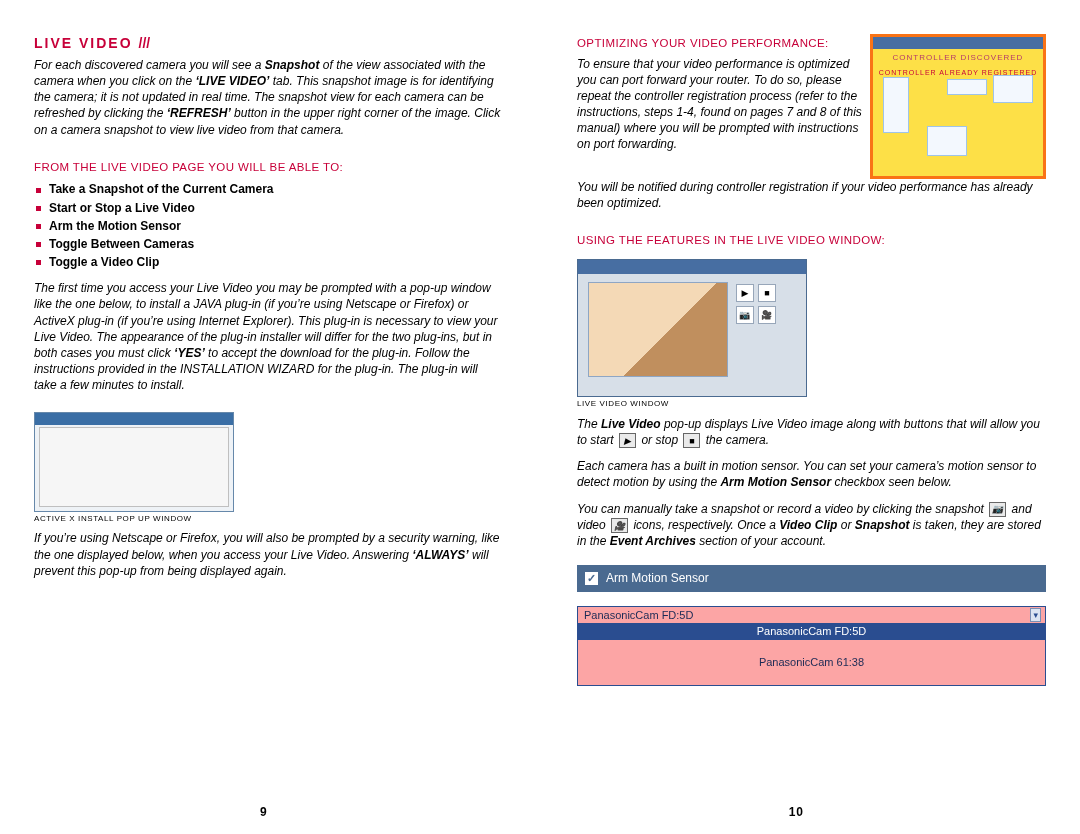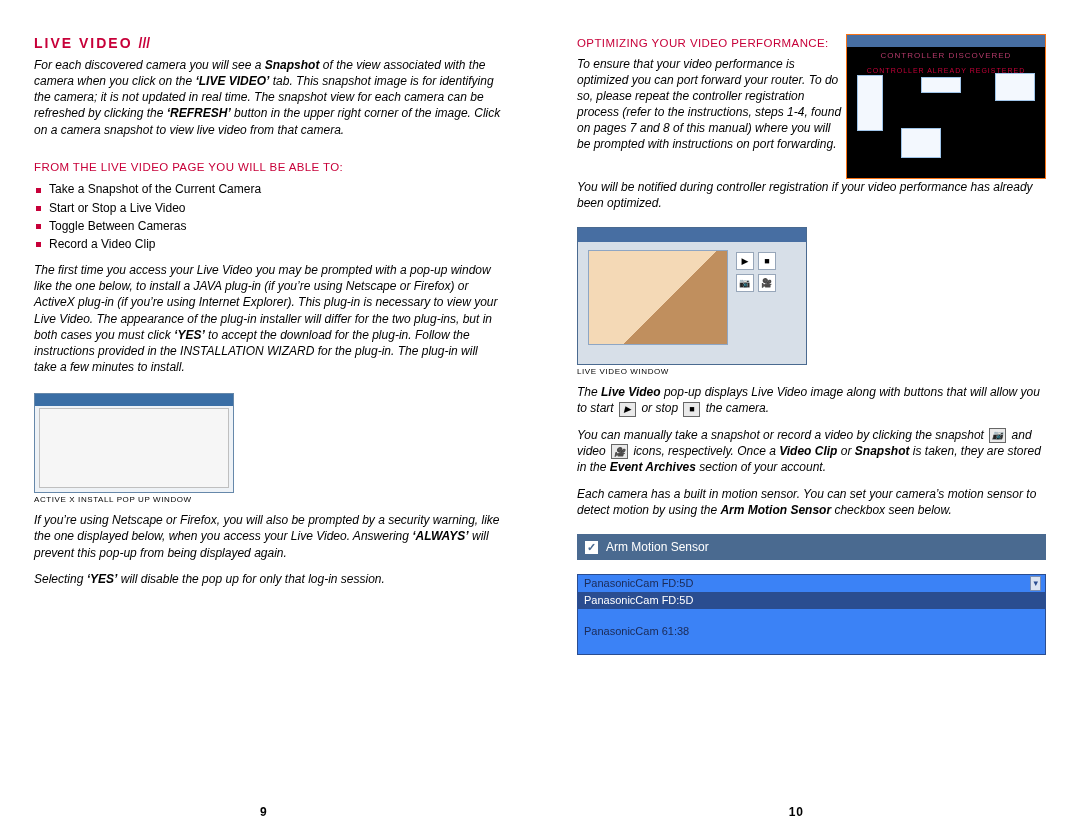--- a/index.html
+++ b/index.html
@@ -45,20 +45,21 @@
     letter-spacing: 0.4px;
     margin-top: 12px;
     margin-bottom: 4px;
   }
   p { margin: 0 0 10px 0; font-style: italic; }
   .tight { margin-bottom: 4px; }
   ul.feature-list {
     list-style: none;
     padding: 0 0 0 2px;
     margin: 2px 0 8px 0;
+    font-weight: bold;
   }
   ul.feature-list li::before {
     content: "";
     display: inline-block;
     width: 5px; height: 5px;
     background: #c70039;
     margin-right: 8px;
     vertical-align: middle;
   }
   ul.feature-list li { margin-bottom: 2px; }
@@ -101,23 +102,23 @@
     background: linear-gradient(135deg,#f4d9b6 0 55%,#c08f5e 55% 100%);
     border:1px solid #8ea6c4;
   }
   .live-video-box .controls {
     position:absolute; top:24px; right:10px; width:60px;
     display:flex; flex-direction:column; gap:4px;
   }
   .ctrlbtn { width:18px; height:18px; border:1px solid #97a6b9; background:#fff; display:inline-flex; align-items:center; justify-content:center; font-size:9px; }
   .ctrlrow{ display:flex; gap:4px; }
   .router-box {
-    border: 1px solid #f97316;
-    width: 200px; height: 145px;
-    background: #000000;
+    border: 3px solid #f97316;
+    width: 176px; height: 145px;
+    background: #fde047;
     position: relative;
     margin-left: auto;
     font-size: 7px;
     overflow:hidden;
   }
   .router-box .t { height:12px; background:#476ea2; }
   .router-box .msg {
     color:#b53a6a; font-size:8px; letter-spacing:1px; text-align:center; margin-top:4px;
   }
   .router-box .diagram {
@@ -144,24 +145,25 @@
     margin: 6px 0 10px 0;
   }
   .arm-sensor .cb {
     width: 13px; height: 13px; background: #fff; color:#4a6a90;
     display: inline-flex; align-items:center; justify-content:center;
     font-size: 11px; font-weight:700;
   }
   .dropdown {
     display: inline-block;
     border: 1px solid #2a4d90;
-    background: #3b82f6;
+    background: #fca5a5;
     margin-top: 4px;
     font-size: 11px;
     color: #1b2a55;
+    text-align: center;
   }
   .dropdown .sel {
     display:flex; justify-content:space-between; align-items:center;
     padding: 1px 4px 1px 6px; min-width: 190px;
   }
   .dropdown .opt {
     background: #2a4d90; color:#fff; padding: 1px 6px;
   }
   .dropdown .opt2 {
     padding: 15px 6px;
@@ -187,37 +189,37 @@
         <span>LIVE VIDEO</span>
         <span class="slashes">///</span>
       </span>
     </div>
     <p>For each discovered camera you will see a <b>Snapshot</b> of the view associated with the camera when you click on the <b>‘LIVE VIDEO’</b> tab. This snapshot image is for identifying the camera; it is not updated in real time. The snapshot view for each camera can be refreshed by clicking the <b>‘REFRESH’</b> button in the upper right corner of the image. Click on a camera snapshot to view live video from that camera.</p>
 
     <div class="h-sub">FROM THE LIVE VIDEO PAGE YOU WILL BE ABLE TO:</div>
     <ul class="feature-list">
       <li>Take a Snapshot of the Current Camera</li>
       <li>Start or Stop a Live Video</li>
+      <li>Arm the Motion Sensor</li>
       <li>Toggle Between Cameras</li>
-      <li>Record a Video Clip</li>
+      <li>Toggle a Video Clip</li>
     </ul>
 
     <p>The first time you access your Live Video you may be prompted with a pop-up window like the one below, to install a JAVA plug-in (if you’re using Netscape or Firefox) or ActiveX plug-in (if you’re using Internet Explorer). This plug-in is necessary to view your Live Video. The appearance of the plug-in installer will differ for the two plug-ins, but in both cases you must click <b>‘YES’</b> to accept the download for the plug-in. Follow the instructions provided in the INSTALLATION WIZARD for the plug-in. The plug-in will take a few minutes to install.</p>
 
     <div class="img-row">
       <div class="img-col">
         <div class="fake-dialog tbar" style="width:200px;height:100px">
             <div class="inner"></div>
           </div>
         <div class="caption">ACTIVE X INSTALL POP UP WINDOW</div>
       </div>
     </div>
 
     <p>If you’re using Netscape or Firefox, you will also be prompted by a security warning, like the one displayed below, when you access your Live Video. Answering <b>‘ALWAYS’</b> will prevent this pop-up from being displayed again.</p>
-    <p>Selecting <b>‘YES’</b> will disable the pop up for only that log-in session.</p>
 
 
     <div class="pagefoot left">9</div>
   </div>
 
   <div class="col">
 
     <div class="right-upper">
       <div class="right-upper-text">
         <div class="h-sub" style="margin-top:2px">OPTIMIZING YOUR VIDEO PERFORMANCE:</div>
@@ -231,20 +233,21 @@
           <div class="dev" style="left:2px;top:4px;width:26px;height:56px"></div>
           <div class="dev" style="left:66px;top:6px;width:40px;height:16px"></div>
           <div class="dev" style="right:2px;top:2px;width:40px;height:28px"></div>
           <div class="dev" style="left:46px;bottom:2px;width:40px;height:30px"></div>
         </div>
       </div>
     </div>
 
     <p>You will be notified during controller registration if your video performance has already been optimized.</p>
 
+    <div class="h-sub">USING THE FEATURES IN THE LIVE VIDEO WINDOW:</div>
 
     <div class="live-video-box">
       <div class="tb"></div>
       <div class="videoarea"></div>
       <div class="controls">
         <div class="ctrlrow">
           <span class="ctrlbtn">▶</span>
           <span class="ctrlbtn">■</span>
         </div>
         <div class="ctrlrow">
@@ -256,31 +259,31 @@
     <div class="caption">LIVE VIDEO WINDOW</div>
 
     <p>
       <span>The <b>Live Video</b> pop-up displays Live Video image along with buttons that will allow you to start</span>
       <span class="inline-icon">▶</span>
       <span>or stop</span>
       <span class="inline-icon">■</span>
       <span>the camera.</span>
     </p>
 
+    <p>Each camera has a built in motion sensor. You can set your camera’s motion sensor to detect motion by using the <b>Arm Motion Sensor</b> checkbox seen below.</p>
+
     <p>
       <span>You can manually take a snapshot or record a video by clicking the snapshot</span>
       <span class="inline-icon">📷</span>
       <span>and</span><br>
       <span>video</span>
       <span class="inline-icon">🎥</span>
       <span>icons, respectively. Once a <b>Video Clip</b> or <b>Snapshot</b> is taken, they are stored in the <b>Event Archives</b> section of your account.</span>
     </p>
 
-    <p>Each camera has a built in motion sensor. You can set your camera’s motion sensor to detect motion by using the <b>Arm Motion Sensor</b> checkbox seen below.</p>
-
     <div class="arm-sensor">
       <span class="cb">✓</span>
       <span>Arm Motion Sensor</span>
     </div>
 
 
     <div class="dropdown">
       <div class="sel">
         <span>PanasonicCam FD:5D</span>
         <span style="border:1px solid #7a8fb5;padding:0 2px;background:#dbe4f2;color:#2a4d90;font-size:9px">▾</span>

